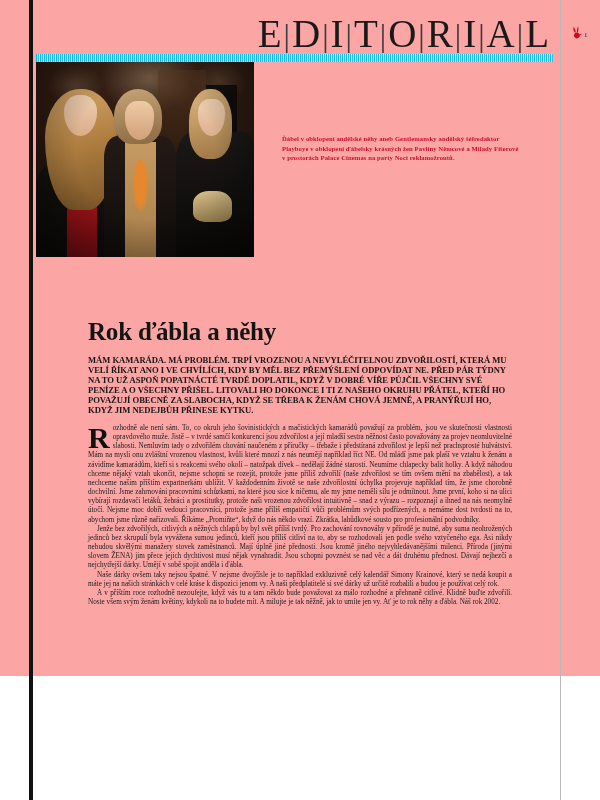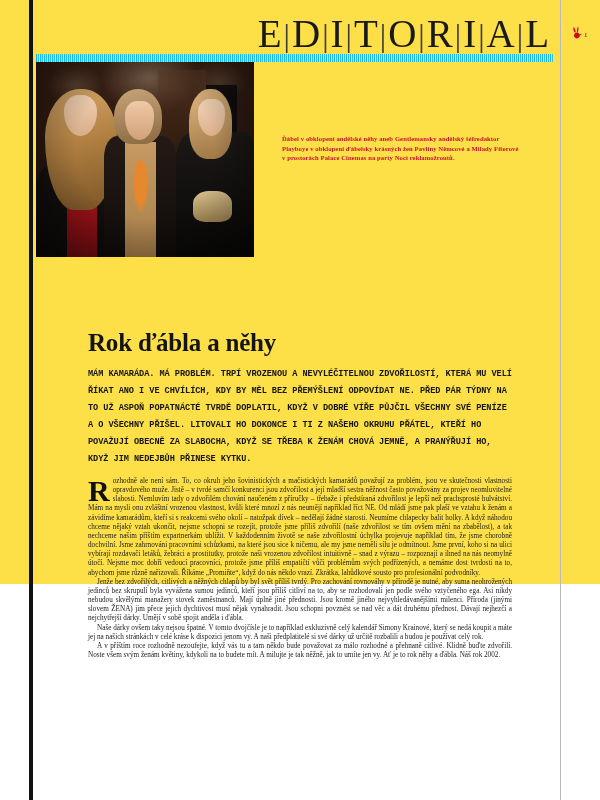--- a/index.html
+++ b/index.html
@@ -12,22 +12,22 @@
     height: 800px;
     overflow: hidden;
     font-family: "Liberation Serif", serif;
     position: relative;
   }
 
   
   #page {
     position: absolute;
     left: 0; top: 0;
-    width: 600px; height: 584px;
-    background: #fde047;
+    width: 600px; height: 676px;
+    background: #fca5a5;
   }
   #left-rule {
     position: absolute;
     left: 29px; top: 0;
     width: 4px; height: 800px;
     background: #111111;
   }
   #right-rule {
     position: absolute;
     left: 560px; top: 0;
@@ -252,28 +252,28 @@
     position: absolute;
     left: 88px; top: 318px;
     width: 424px;
   }
   #headline {
     font-family: "Liberation Serif", serif;
     font-size: 25px;
     font-weight: bold;
     color: #141414;
     letter-spacing: -.2px;
-    margin: 11px 0 9px 0;
+    margin: 0 0 9px 0;
     line-height: 28px;
   }
   #lead {
-    font-family: Liberation Mono, monospace;
+    font-family: Liberation Serif, serif;
     font-size: 8.6px;
     font-weight: bold;
-    line-height: 17px;
+    line-height: 10px;
     color: #161616;
     margin: 0 0 9px 0;
     text-transform: uppercase;
     letter-spacing: -.05px;
   }
   .body-col {
     font-family: "Liberation Serif", serif;
     font-size: 7.2px;
     line-height: 9.15px;
     color: #1b1b1b;
@@ -369,19 +369,19 @@
   </div>
 
   <div id="photo-caption">Ďábel v obklopení andělské něhy aneb Gentlemansky andělský šéfredaktor Playboye v obklopení ďábelsky krásných žen Pavlíny Němcové a Milady Fišerové v prostorách Palace Cinemas na party Noci reklamožroutů.</div>
 
   <div id="article">
     <h1 id="headline">Rok ďábla a něhy</h1>
     <div id="lead">Mám kamaráda. Má problém. Trpí vrozenou a nevyléčitelnou zdvořilostí, která mu velí říkat ano i ve chvílích, kdy by měl bez přemýšlení odpovídat ne. Před pár týdny na to už aspoň popatnácté tvrdě doplatil, když v dobré víře půjčil všechny své peníze a o všechny přišel. Litovali ho dokonce i ti z našeho okruhu přátel, kteří ho považují obecně za slabocha, když se třeba k ženám chová jemně, a pranýřují ho, když jim nedejbůh přinese kytku.</div>
     <div class="body-col">
       <p class="first"><span id="dropcap">R</span><span>ozhodně ale není sám. To, co okruh jeho šovinistických a mačistických kamarádů považují za problém, jsou ve skutečnosti vlastnosti opravdového muže. Jistě – v tvrdé samčí konkurenci jsou zdvořilost a její mladší sestra něžnost často považovány za projev neomluvitelné slabosti. Nemluvím tady o zdvořilém chování naučeném z příručky – třebaže i předstíraná zdvořilost je lepší než prachsprosté hulvátství. Mám na mysli onu zvláštní vrozenou vlastnost, kvůli které mnozí z nás neumějí například říct NE. Od mládí jsme pak plaší ve vztahu k ženám a závidíme kamarádům, kteří si s reakcemi svého okolí – natožpak dívek – nedělají žádné starosti. Neumíme chlapecky balit holky. A když náhodou chceme nějaký vztah ukončit, nejsme schopni se rozejít, protože jsme příliš zdvořilí (naše zdvořilost se tím ovšem mění na zbabělost), a tak nechceme našim příštím expartnerkám ublížit. V každodenním životě se naše zdvořilostní úchylka projevuje například tím, že jsme chorobně dochvilní. Jsme zahrnováni pracovními schůzkami, na které jsou sice k ničemu, ale my jsme neměli sílu je odmítnout. Jsme první, koho si na ulici vybírají rozdavači letáků, žebráci a prostitutky, protože naši vrozenou zdvořilost intuitivně – snad z výrazu – rozpoznají a ihned na nás neomylně útočí. Nejsme moc dobří vedoucí pracovníci, protože jsme příliš empatičtí vůči problémům svých podřízených, a nemáme dost tvrdosti na to, abychom jsme různě nařizovali. Říkáme „Promiňte“, když do nás někdo vrazí. Zkrátka, lahůdkové sousto pro profesionální podvodníky.</span></p>
       <p>Jenže bez zdvořilých, citlivých a něžných chlapů by byl svět příliš tvrdý. Pro zachování rovnováhy v přírodě je nutné, aby suma neohrožených jedinců bez skrupulí byla vyvážena sumou jedinců, kteří jsou příliš citliví na to, aby se rozhodovali jen podle svého vztyčeného ega. Asi nikdy nebudou skvělými manažery stovek zaměstnanců. Mají úplně jiné přednosti. Jsou kromě jiného nejvyhledávanějšími milenci. Příroda (jinými slovem ŽENA) jim přece jejich dychtivost musí nějak vynahradit. Jsou schopni povznést se nad věc a dát druhému přednost. Dávají nejhezčí a nejchytřejší dárky. Umějí v sobě spojit anděla i ďábla.</p>
-      <p>Naše dárky ovšem taky nejsou špatné. V tomto dvojčísle je to například exkluzivně celý kalendář Simony Krainové, který se nedá koupit a máte jej na našich stránkách v celé kráse k dispozici jenom vy. A naši předplatitelé si své dárky už určitě rozbalili a budou je používat celý rok.</p>
+      <p>Naše dárky ovšem taky nejsou špatné. V nejsme dvojčísle je to například exkluzivně celý kalendář Simony Krainové, který se nedá koupit a máte jej na našich stránkách v celé kráse k dispozici jenom vy. A naši předplatitelé si své dárky už určitě rozbalili a budou je používat celý rok.</p>
       <p>A v příštím roce rozhodně nezoufejte, když vás tu a tam někdo bude považovat za málo rozhodné a přehnaně citlivé. Klidně buďte zdvořilí. Noste všem svým ženám květiny, kdykoli na to budete mít. A milujte je tak něžně, jak to umíte jen vy. Ať je to rok něhy a ďábla. Náš rok 2002.</p>
     </div>
   </div>
 
 
 </div>
 
 </body></html>

